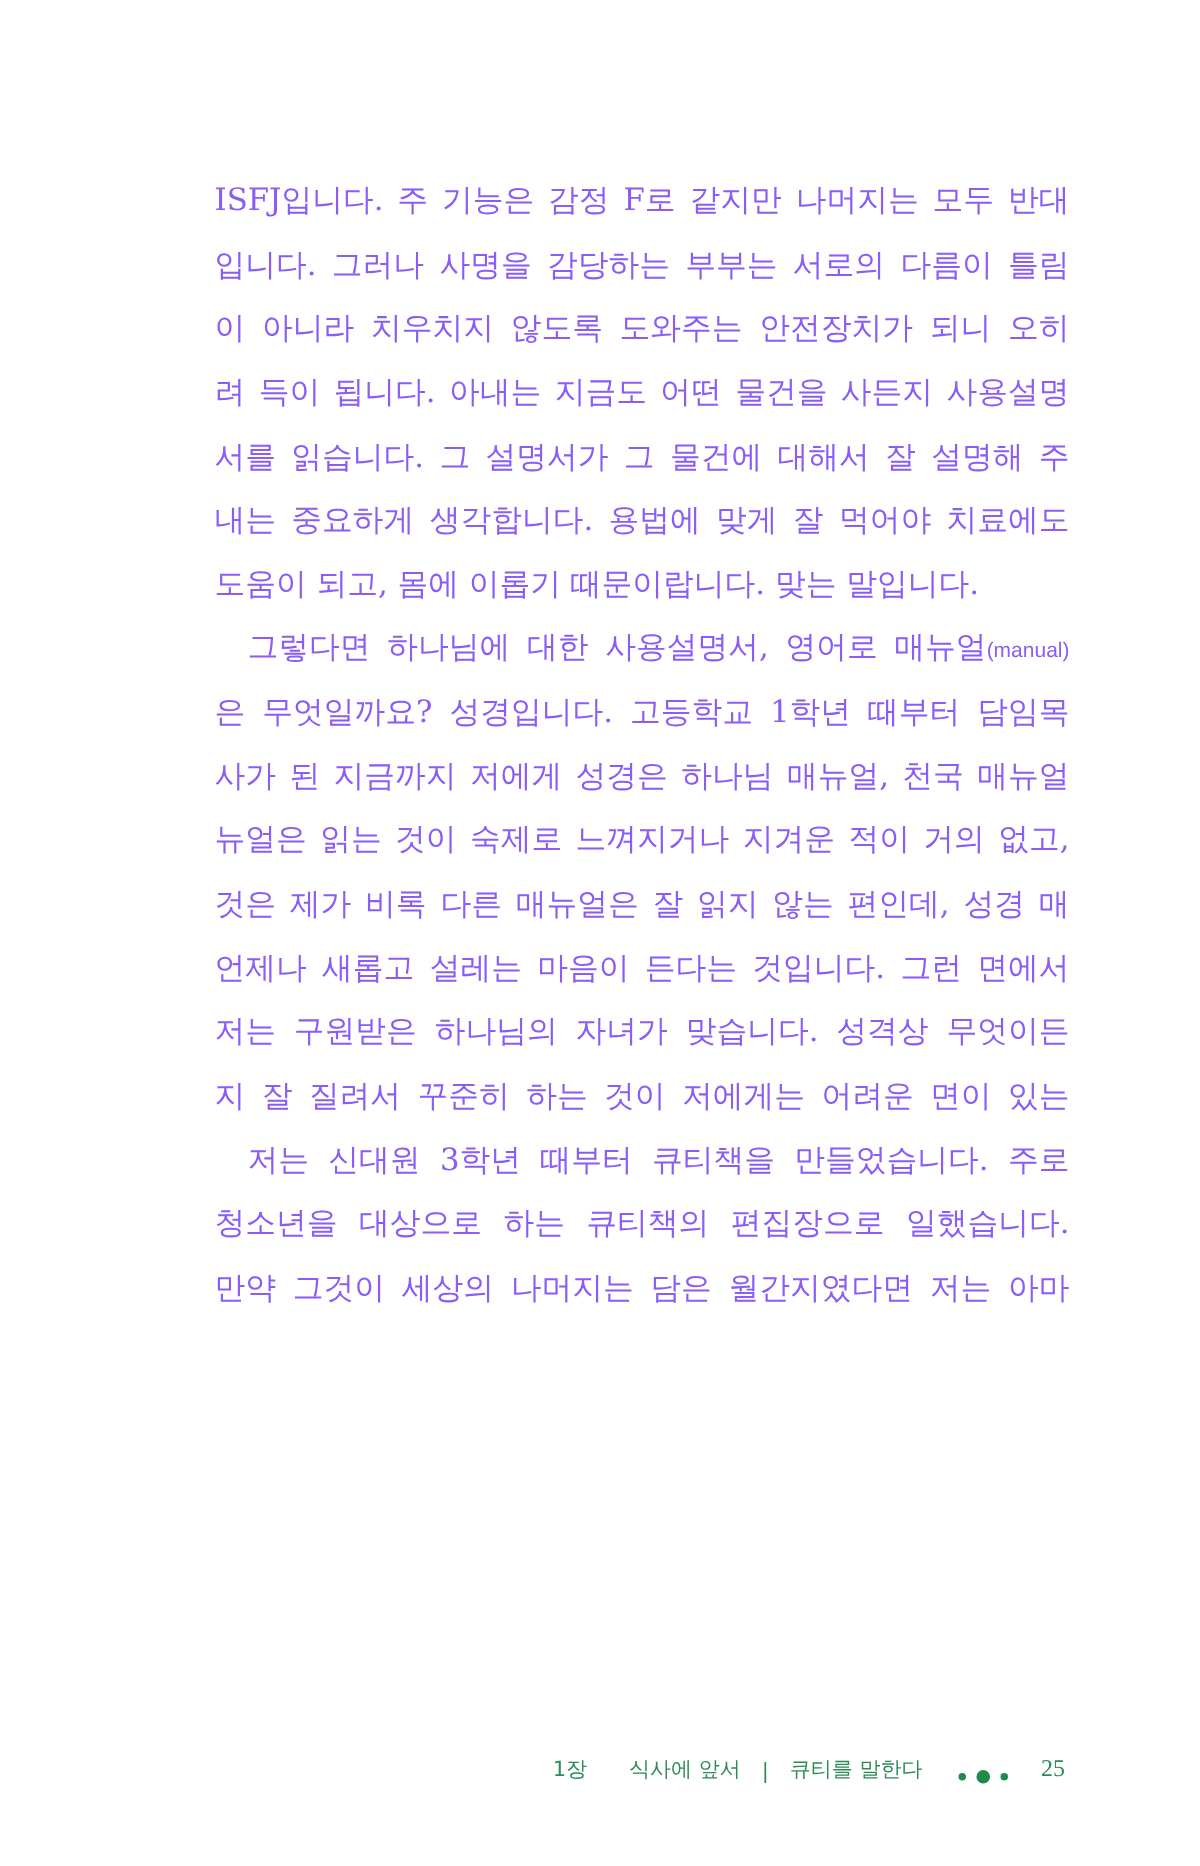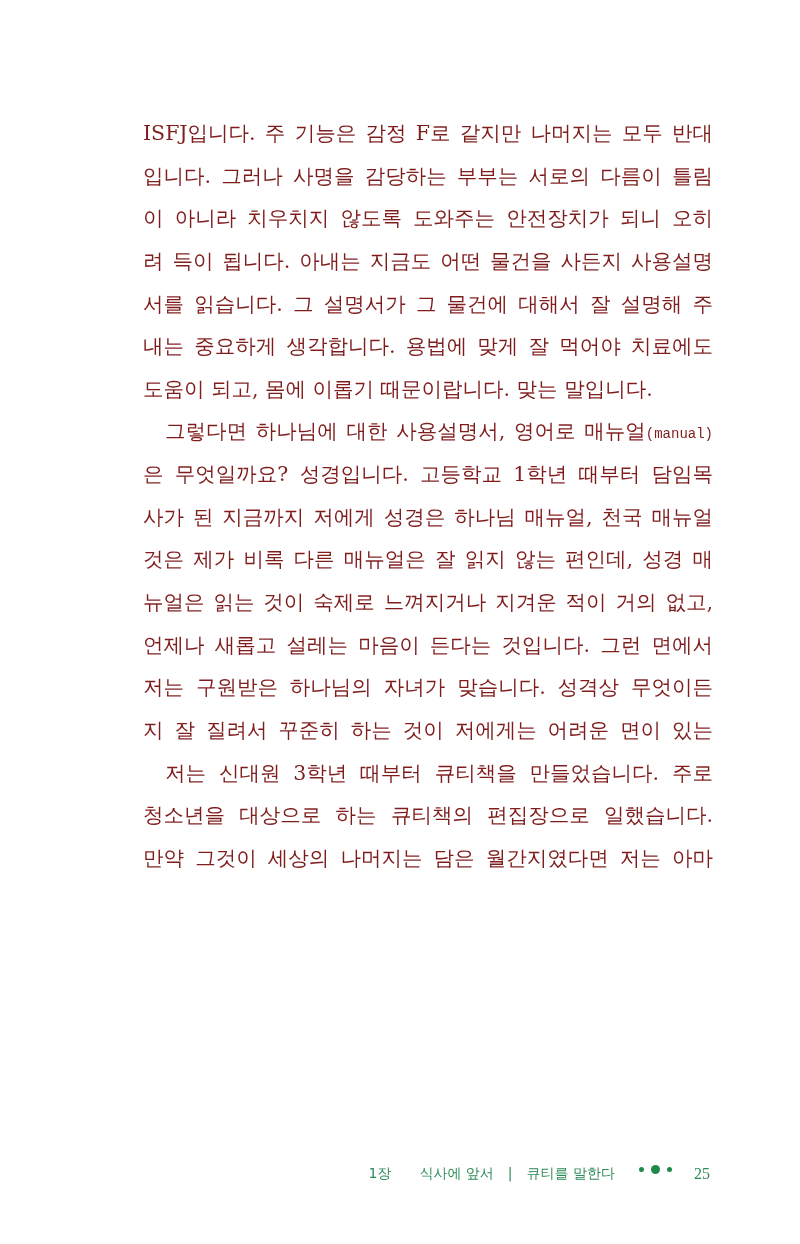--- a/index.html
+++ b/index.html
@@ -20,47 +20,47 @@
     height: 1244px;
     background: #ffffff;
   }
   .text-block {
     position: absolute;
     left: 143px;
     top: 112px;
     width: 570px;
     font-family: "DejaVu Serif", "Liberation Serif", serif;
     font-size: 20.5px;
-    color: #7f1d1d;
+    color: #8b5cf6;
   }
   .line {
     height: 42.65px;
     line-height: 42.65px;
     white-space: nowrap;
     text-align: justify;
     text-align-last: justify;
     overflow: visible;
   }
   .line.last {
     text-align-last: left;
   }
   .line.indent {
     padding-left: 22px;
   }
   .small-latin {
     font-size: 14px;
-    font-family: Liberation Mono, monospace;
+    font-family: Liberation Sans, sans-serif;
   }
   .footer {
     position: absolute;
     top: 1165px;
     right: 90px;
     height: 24px;
     display: flex;
-    align-items: flex-start;
+    align-items: flex-end;
     font-family: "DejaVu Sans", "Liberation Sans", sans-serif;
     font-size: 14px;
     color: #2e8b57;
   }
   .footer .chapter { margin-right: 28px; }
   .footer .section { }
   .footer .sep { margin: 0 14px; }
   .footer .dots {
     display: flex;
     align-items: center;
@@ -89,22 +89,22 @@
     <div class="line">입니다. 그러나 사명을 감당하는 부부는 서로의 다름이 틀림</div>
     <div class="line">이 아니라 치우치지 않도록 도와주는 안전장치가 되니 오히</div>
     <div class="line">려 득이 됩니다. 아내는 지금도 어떤 물건을 사든지 사용설명</div>
     <div class="line">서를 읽습니다. 그 설명서가 그 물건에 대해서 잘 설명해 주</div>
     <div class="line">내는 중요하게 생각합니다. 용법에 맞게 잘 먹어야 치료에도</div>
     <div class="line last">도움이 되고, 몸에 이롭기 때문이랍니다. 맞는 말입니다.</div>
 
     <div class="line indent"><span>그렇다면 하나님에 대한 사용설명서, 영어로 매뉴얼</span><span class="small-latin">(manual)</span></div>
     <div class="line">은 무엇일까요? 성경입니다. 고등학교 1학년 때부터 담임목</div>
     <div class="line">사가 된 지금까지 저에게 성경은 하나님 매뉴얼, 천국 매뉴얼</div>
+    <div class="line">뉴얼은 읽는 것이 숙제로 느껴지거나 지겨운 적이 거의 없고,</div>
     <div class="line">것은 제가 비록 다른 매뉴얼은 잘 읽지 않는 편인데, 성경 매</div>
-    <div class="line">뉴얼은 읽는 것이 숙제로 느껴지거나 지겨운 적이 거의 없고,</div>
     <div class="line">언제나 새롭고 설레는 마음이 든다는 것입니다. 그런 면에서</div>
     <div class="line">저는 구원받은 하나님의 자녀가 맞습니다. 성격상 무엇이든</div>
     <div class="line">지 잘 질려서 꾸준히 하는 것이 저에게는 어려운 면이 있는</div>
 
     <div class="line indent">저는 신대원 3학년 때부터 큐티책을 만들었습니다. 주로</div>
     <div class="line">청소년을 대상으로 하는 큐티책의 편집장으로 일했습니다.</div>
     <div class="line">만약 그것이 세상의 나머지는 담은 월간지였다면 저는 아마</div>
   </div>
 
   <div class="footer">

